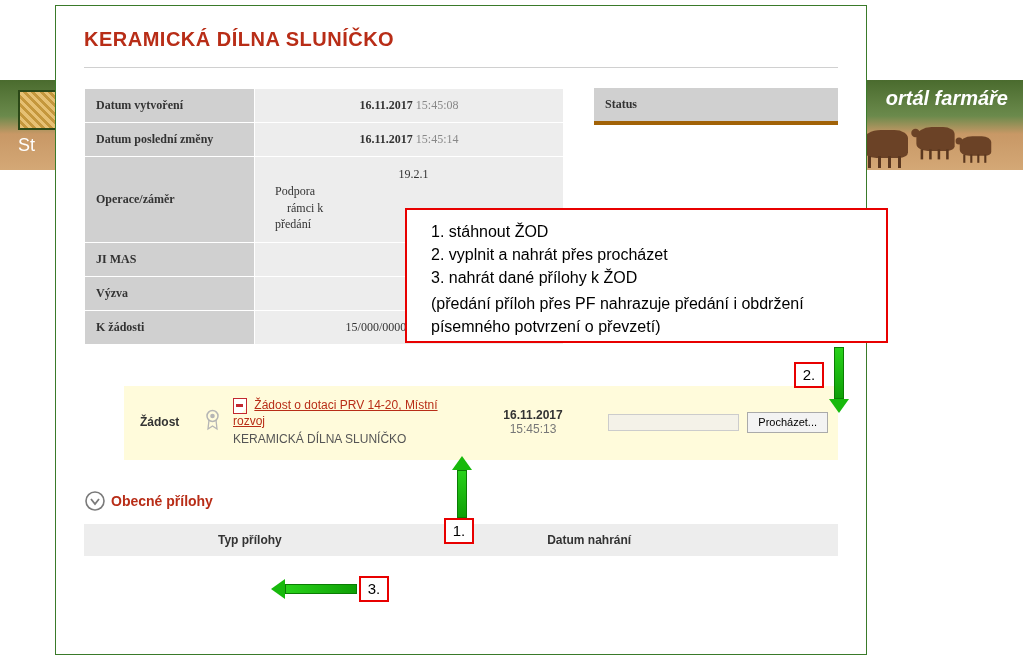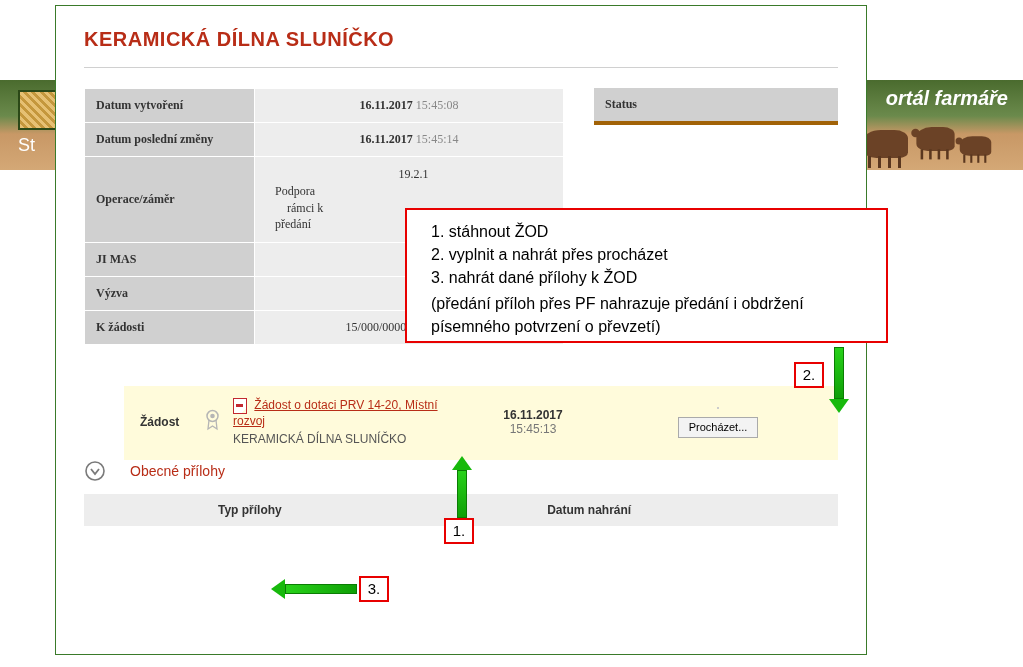--- a/index.html
+++ b/index.html
@@ -195,21 +195,20 @@
       width: 150px;
       font-size: 12px;
     }
     .request-box .dt .d { font-weight: bold; }
     .request-box .dt .t { color: #777; }
     .request-box .upload {
       display: flex;
       align-items: center;
       gap: 8px;
       width: 220px;
-      flex-direction: column;
     }
     .request-box .upload .track {
       flex: 1;
       height: 17px;
       border: 1px solid #ccc;
       background: #f4f2e8;
     }
     .request-box .upload button {
       font-size: 11px;
       padding: 1px 10px;
@@ -234,25 +233,26 @@
       color: #555;
     }
     .attach-header .search input {
       border: 1px solid #888;
       height: 20px;
       width: 145px;
       margin-left: 6px;
       padding: 0 4px;
     }
     .section-tog {
+      margin-top: 30px;
       display: flex;
       align-items: center;
-      gap: 24px;
+      gap: 5px;
       color: #b82d17;
-      font-weight: normal;
+      font-weight: bold;
       font-size: 14px;
       cursor: pointer;
     }
     .section-tog svg { stroke: #7a7a7a; }
     .subhead {
       display: flex;
       margin-top: 12px;
       background: #ededed;
       padding: 9px 0;
       font-weight: bold;

